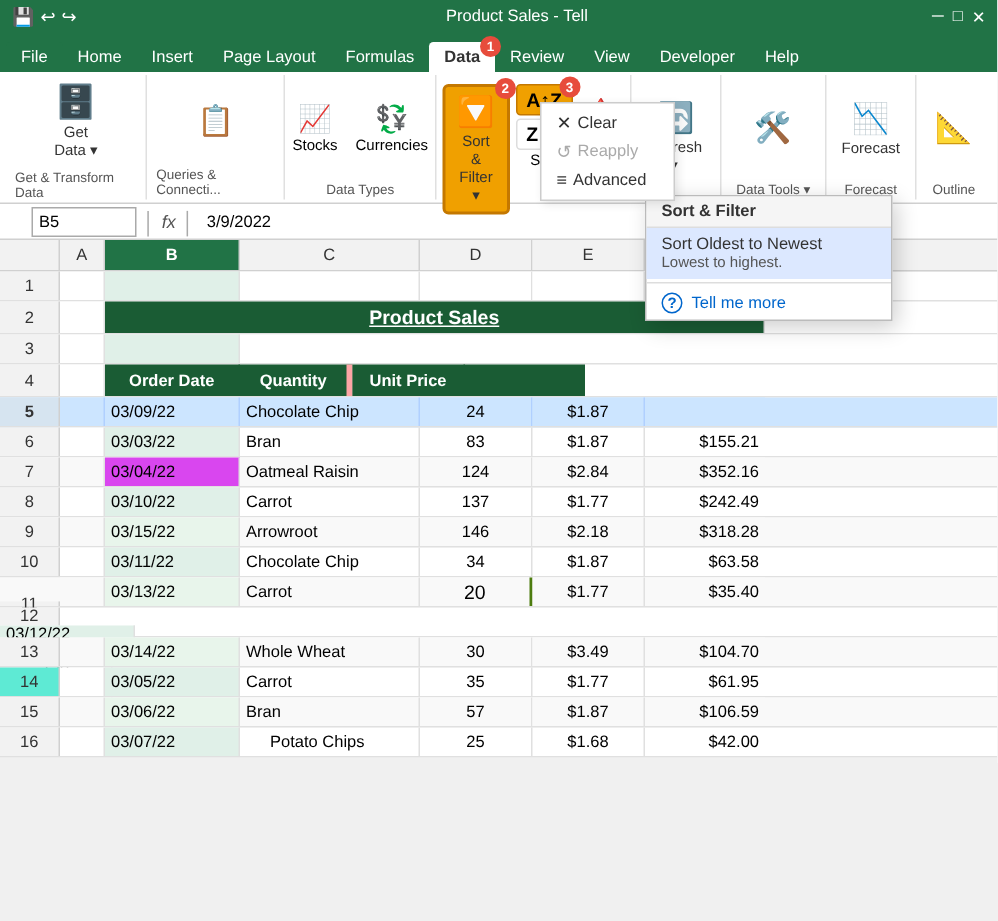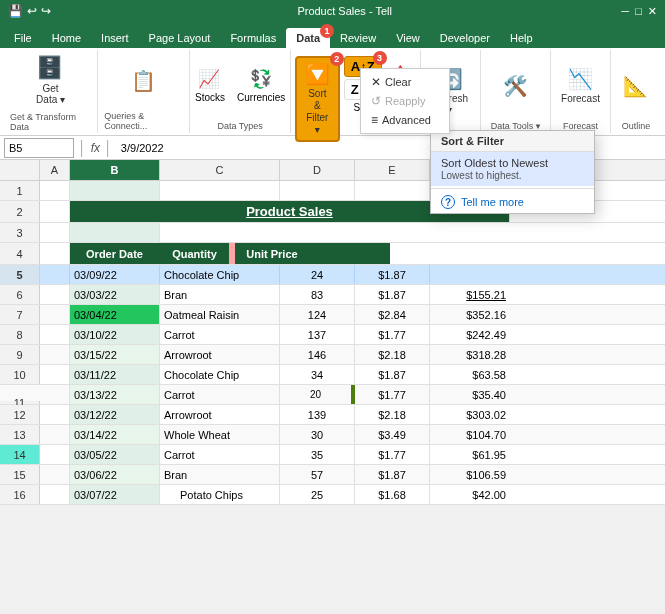--- a/index.html
+++ b/index.html
@@ -123,21 +123,21 @@
     </div>
 
     <div style="display:flex;flex-direction:column;align-items:center;padding:2px 6px;gap:2px;min-width:50px;">
       <div style="flex:1;display:flex;align-items:center;justify-content:center;">
         <div style="font-size:20px;">📐</div>
       </div>
       <div style="font-size:9px;color:#555;">Outline</div>
     </div>
   </div>
 
-  <div style="background:white;border-bottom:1px solid #d0d0d0;display:flex;align-items:center;height:24px;padding:0 4px;gap:4px;">
+  <div style="background:white;border-bottom:1px solid #d0d0d0;display:flex;align-items:center;height:24px;padding:0 21px;gap:4px;">
     <input type="text" value="B5" style="width: 70px; border: 1px solid rgb(170, 170, 170); padding: 1px 4px; font-size: 11px; height: 20px; outline: none;">
     <span style="color:#aaa;font-size:14px;">│</span>
     <span style="font-size:12px;color:#555;font-style:italic;">fx</span>
     <span style="color:#aaa;font-size:14px;">│</span>
     <input type="text" value="3/9/2022" style="flex: 1 1 0%; border: none; outline: none; font-size: 11px; padding: 0px 4px;">
   </div>
 
   <div style="display:flex;flex-direction:column;background:white;position:relative;">
 
     <div style="display:flex;background:#f2f2f2;border-bottom:1px solid #d0d0d0;">
@@ -170,21 +170,21 @@
       <div style="width:40px;border-right:1px solid #d0d0d0;display:flex;align-items:center;justify-content:center;font-size:11px;color:#333;background:#f2f2f2;">3</div>
       <div style="width:30px;border-right:1px solid #e0e0e0;background:white;"></div>
       <div style="width:90px;border-right:1px solid #e0e0e0;background:#e0f0e8;"></div>
       <div style="flex:1;background:white;"></div>
     </div>
 
     <div style="display:flex;border-bottom:1px solid #e0e0e0;height:22px;">
       <div style="width:40px;border-right:1px solid #d0d0d0;display:flex;align-items:center;justify-content:center;font-size:11px;color:#333;background:#f2f2f2;">4</div>
       <div style="width:30px;border-right:1px solid #e0e0e0;background:white;"></div>
       <div style="width:90px;border-right:1px solid #1a5c34;background:#1a5c34;color:white;font-weight:bold;font-size:11px;display:flex;align-items:center;justify-content:center;">Order Date</div>
-      <div style="width:75px;border-right:6px solid #fca5a5;background:#1a5c34;color:white;font-weight:bold;font-size:11px;display:flex;align-items:center;justify-content:center;">Quantity</div>
+      <div style="width:75px;border-right:4px solid #fca5a5;background:#1a5c34;color:white;font-weight:bold;font-size:11px;display:flex;align-items:center;justify-content:center;">Quantity</div>
       <div style="width:75px;border-right:1px solid #1a5c34;background:#1a5c34;color:white;font-weight:bold;font-size:11px;display:flex;align-items:center;justify-content:center;">Unit Price</div>
       <div style="width:80px;background:#1a5c34;color:#1a5c34;font-size:11px;display:flex;align-items:center;justify-content:center;"></div>
     </div>
 
     <div style="display:flex;border-bottom:1px solid #e0e0e0;height:20px;background:#cce5ff;">
       <div style="width:40px;border-right:1px solid #d0d0d0;display:flex;align-items:center;justify-content:center;font-size:11px;color:#333;background:#d6e4f0;font-weight:bold;">5</div>
       <div style="width:30px;border-right:1px solid #b0d0ff;background:#cce5ff;"></div>
       <div style="width:90px;border-right:1px solid #b0d0ff;background:#cce5ff;font-size:11px;display:flex;align-items:center;padding:0 4px;">03/09/22</div>
       <div style="width:120px;border-right:1px solid #b0d0ff;background:#cce5ff;font-size:11px;display:flex;align-items:center;padding:0 4px;">Chocolate Chip</div>
       <div style="width:75px;border-right:1px solid #b0d0ff;background:#cce5ff;font-size:11px;display:flex;align-items:center;justify-content:center;">24</div>
@@ -194,27 +194,27 @@
 
     <div style="display:flex;flex-direction:column;">
 
       <div style="display:flex;border-bottom:1px solid #e0e0e0;height:20px;">
         <div style="width:40px;border-right:1px solid #d0d0d0;display:flex;align-items:center;justify-content:center;font-size:11px;color:#333;background:#f2f2f2;">6</div>
         <div style="width:30px;border-right:1px solid #e0e0e0;background:white;"></div>
         <div style="width:90px;border-right:1px solid #e0e0e0;font-size:11px;display:flex;align-items:center;padding:0 4px;background:#e0f0e8;">03/03/22</div>
         <div style="width:120px;border-right:1px solid #e0e0e0;font-size:11px;display:flex;align-items:center;padding:0 4px;">Bran</div>
         <div style="width:75px;border-right:1px solid #e0e0e0;font-size:11px;display:flex;align-items:center;justify-content:center;">83</div>
         <div style="width:75px;border-right:1px solid #e0e0e0;font-size:11px;display:flex;align-items:center;justify-content:center;">$1.87</div>
-        <div style="width:80px;font-size:11px;display:flex;align-items:center;justify-content:flex-end;padding-right:4px;text-decoration:underline;">$155.21</div>
+        <div style="width:80px;font-size:11px;display:flex;align-items:center;justify-content:flex-end;padding-right:4px;">$155.21</div>
       </div>
 
       <div style="display:flex;border-bottom:1px solid #e0e0e0;height:20px;background:#f9f9f9;">
         <div style="width:40px;border-right:1px solid #d0d0d0;display:flex;align-items:center;justify-content:center;font-size:11px;color:#333;background:#f2f2f2;">7</div>
         <div style="width:30px;border-right:1px solid #e0e0e0;background:#f9f9f9;"></div>
-        <div style="width:90px;border-right:1px solid #e0e0e0;font-size:11px;display:flex;align-items:center;padding:0 4px;background:#22c55e;">03/04/22</div>
+        <div style="width:90px;border-right:1px solid #e0e0e0;font-size:11px;display:flex;align-items:center;padding:0 4px;background:#d946ef;">03/04/22</div>
         <div style="width:120px;border-right:1px solid #e0e0e0;font-size:11px;display:flex;align-items:center;padding:0 4px;background:#f9f9f9;">Oatmeal Raisin</div>
         <div style="width:75px;border-right:1px solid #e0e0e0;font-size:11px;display:flex;align-items:center;justify-content:center;background:#f9f9f9;">124</div>
         <div style="width:75px;border-right:1px solid #e0e0e0;font-size:11px;display:flex;align-items:center;justify-content:center;background:#f9f9f9;">$2.84</div>
         <div style="width:80px;font-size:11px;display:flex;align-items:center;justify-content:flex-end;padding-right:4px;background:#f9f9f9;">$352.16</div>
       </div>
 
       <div style="display:flex;border-bottom:1px solid #e0e0e0;height:20px;">
         <div style="width:40px;border-right:1px solid #d0d0d0;display:flex;align-items:center;justify-content:center;font-size:11px;color:#333;background:#f2f2f2;">8</div>
         <div style="width:30px;border-right:1px solid #e0e0e0;background:white;"></div>
         <div style="width:90px;border-right:1px solid #e0e0e0;font-size:11px;display:flex;align-items:center;padding:0 4px;background:#e0f0e8;">03/10/22</div>
@@ -242,26 +242,26 @@
         <div style="width:75px;border-right:1px solid #e0e0e0;font-size:11px;display:flex;align-items:center;justify-content:center;">34</div>
         <div style="width:75px;border-right:1px solid #e0e0e0;font-size:11px;display:flex;align-items:center;justify-content:center;">$1.87</div>
         <div style="width:80px;font-size:11px;display:flex;align-items:center;justify-content:flex-end;padding-right:4px;">$63.58</div>
       </div>
 
       <div style="display:flex;border-bottom:1px solid #e0e0e0;height:20px;background:#f9f9f9;">
         <div style="width:40px;border-right:1px solid #d0d0d0;display:flex;align-items:center;justify-content:center;font-size:11px;color:#333;background:#f2f2f2;margin-top:16px;">11</div>
         <div style="width:30px;border-right:1px solid #e0e0e0;background:#f9f9f9;"></div>
         <div style="width:90px;border-right:1px solid #e0e0e0;font-size:11px;display:flex;align-items:center;padding:0 4px;background:#e8f5eb;">03/13/22</div>
         <div style="width:120px;border-right:1px solid #e0e0e0;font-size:11px;display:flex;align-items:center;padding:0 4px;background:#f9f9f9;">Carrot</div>
-        <div style="width:75px;border-right:4px solid #4d7c0f;font-size:10px;display:flex;align-items:center;justify-content:center;background:#f9f9f9;">20</div>
+        <div style="width:75px;border-right:2px solid #4d7c0f;font-size:13px;display:flex;align-items:center;justify-content:center;background:#f9f9f9;">20</div>
         <div style="width:75px;border-right:1px solid #e0e0e0;font-size:11px;display:flex;align-items:center;justify-content:center;background:#f9f9f9;">$1.77</div>
         <div style="width:80px;font-size:11px;display:flex;align-items:center;justify-content:flex-end;padding-right:4px;background:#f9f9f9;">$35.40</div>
       </div>
 
-      <div style="display:flex;border-bottom:1px solid #e0e0e0;height:20px;">
+      <div style="display:flex;border-bottom:1px solid #e0e0e0;height:20px;flex-direction:column;">
         <div style="width:40px;border-right:1px solid #d0d0d0;display:flex;align-items:center;justify-content:center;font-size:11px;color:#333;background:#f2f2f2;">12</div>
         <div style="width:30px;border-right:1px solid #e0e0e0;background:white;"></div>
         <div style="width:90px;border-right:1px solid #e0e0e0;font-size:11px;display:flex;align-items:center;padding:0 4px;background:#e0f0e8;">03/12/22</div>
         <div style="width:120px;border-right:1px solid #e0e0e0;font-size:11px;display:flex;align-items:center;padding:0 4px;">Arrowroot</div>
         <div style="width:75px;border-right:1px solid #e0e0e0;font-size:11px;display:flex;align-items:center;justify-content:center;">139</div>
         <div style="width:75px;border-right:1px solid #e0e0e0;font-size:11px;display:flex;align-items:center;justify-content:center;">$2.18</div>
         <div style="width:80px;font-size:11px;display:flex;align-items:center;justify-content:flex-end;padding-right:4px;">$303.02</div>
       </div>
 
       <div style="display:flex;border-bottom:1px solid #e0e0e0;height:20px;background:#f9f9f9;">

